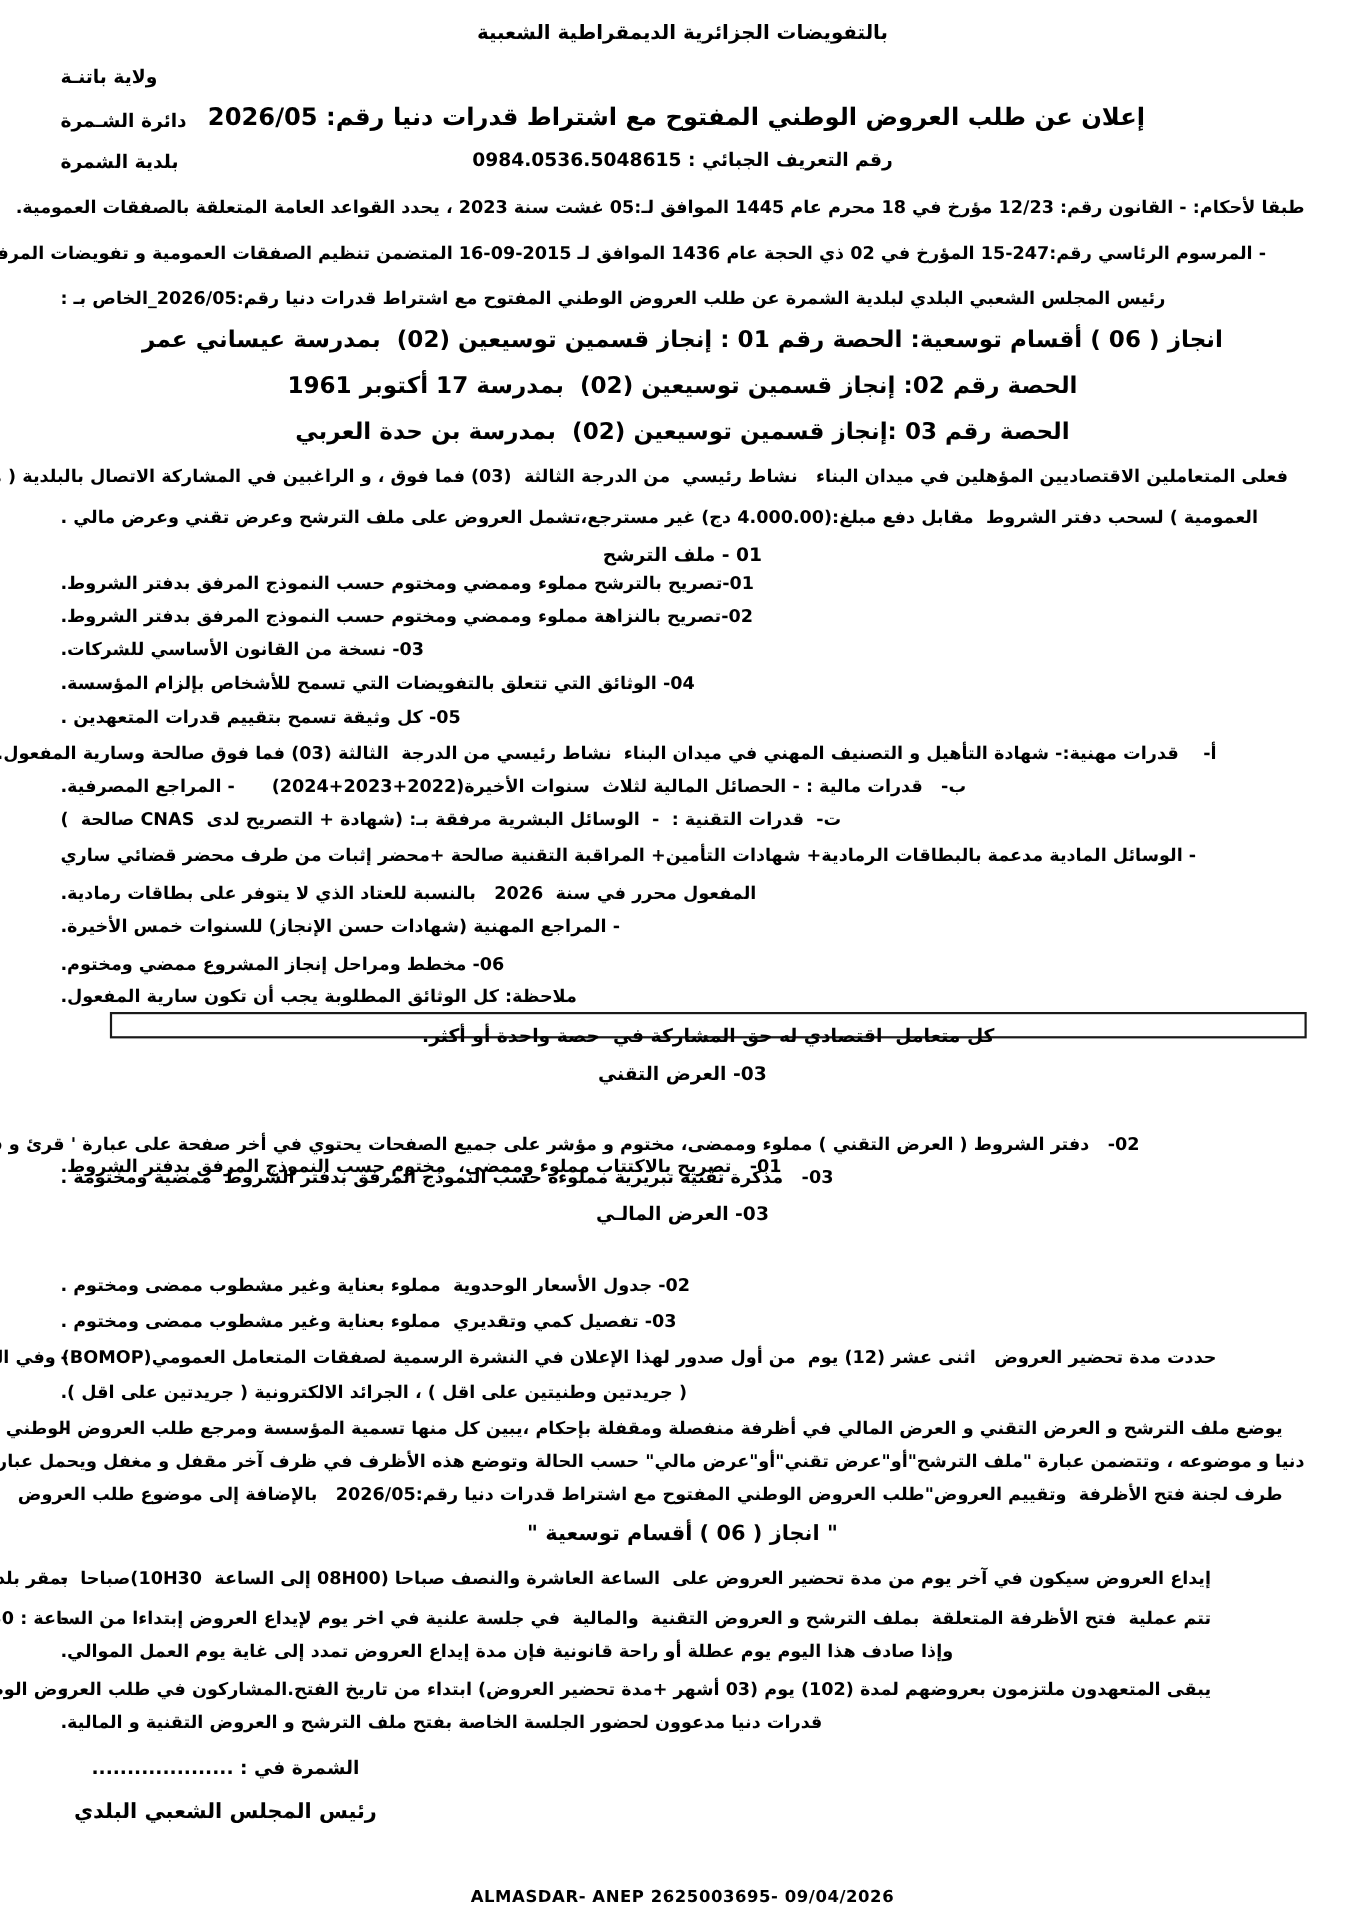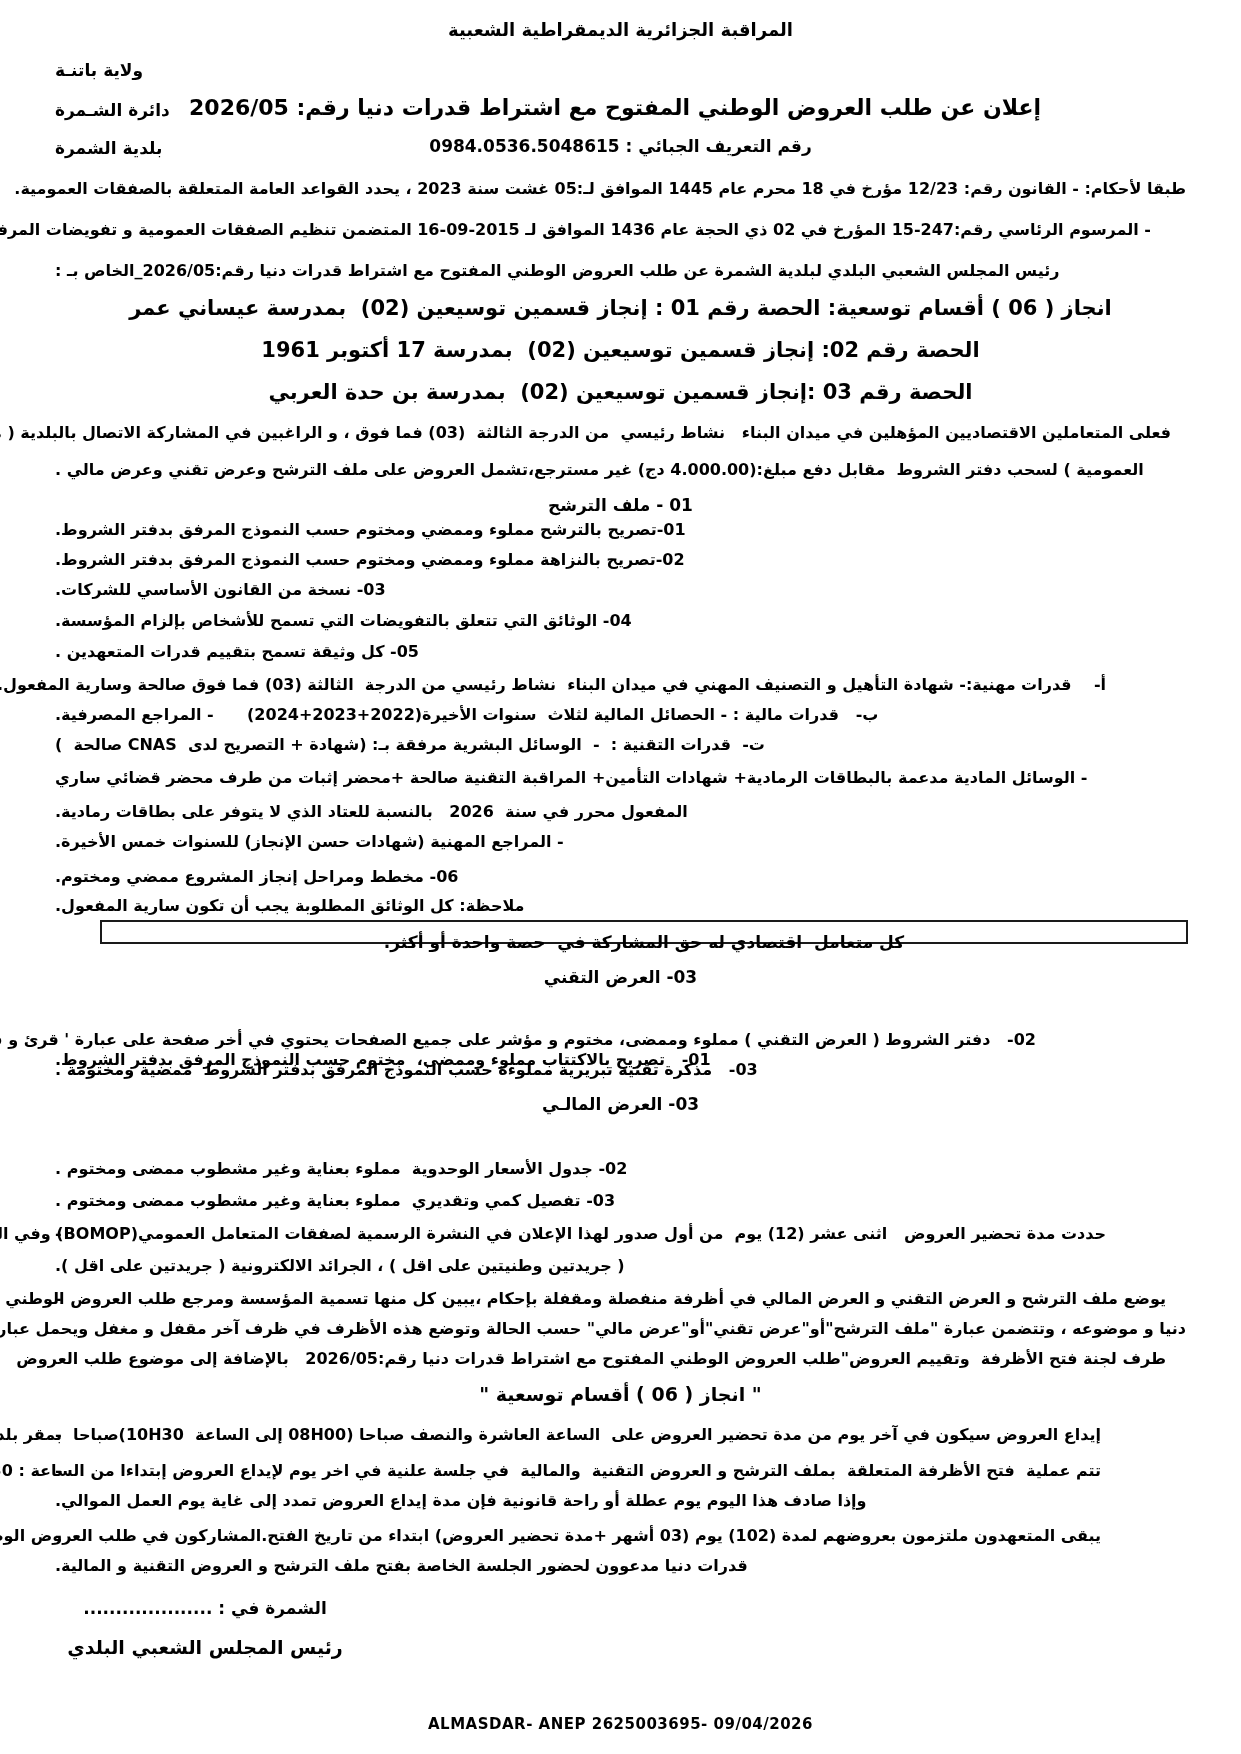--- a/index.html
+++ b/index.html
@@ -55,21 +55,21 @@
     direction:ltr;
     font-size:15px;
     letter-spacing:0.5px;
   }
 </style>
 </head>
 <body>
 
 <div class="page">
 
-  <div class="ln center med" style="top:18px"><span>المراقبة </span><span class="u">الجزائرية الديمقراطية</span><span> الشعبية</span></div>
+  <div class="ln center med" style="top:18px"><span>بالتفويضات </span><span class="u">الجزائرية الديمقراطية</span><span> الشعبية</span></div>
 
   <div class="ln" style="top:58px;font-size:17px"><span class="u">ولاية باتنـة</span></div>
   <div class="ln" style="top:98px;font-size:17px"><span class="u">دائرة الشـمرة</span></div>
   <div class="ln" style="top:136px;font-size:17px"><span class="u">بلدية الشمرة</span></div>
 
   <div class="ln center" style="top:96px;font-size:22px;left:200px;right:200px">إعلان عن طلب العروض الوطني المفتوح مع اشتراط قدرات دنيا رقم: 2026/05</div>
   <div class="ln center" style="top:134px;font-size:17px;left:200px;right:200px"><span class="u">رقم التعريف الجبائي : 0984.0536.5048615</span></div>
 
   <div class="ln" style="top:177px">طبقا لأحكام: - القانون رقم: 12/23 مؤرخ في 18 محرم عام 1445 الموافق لـ:05 غشت سنة 2023 ، يحدد القواعد العامة المتعلقة بالصفقات العمومية.</div>
   <div class="ln" style="top:218px;padding-right:35px">-  المرسوم الرئاسي رقم:247-15 المؤرخ في 02 ذي الحجة عام 1436 الموافق لـ 2015-09-16 المتضمن تنظيم الصفقات العمومية و تفويضات المرفق العام، يعلن</div>

